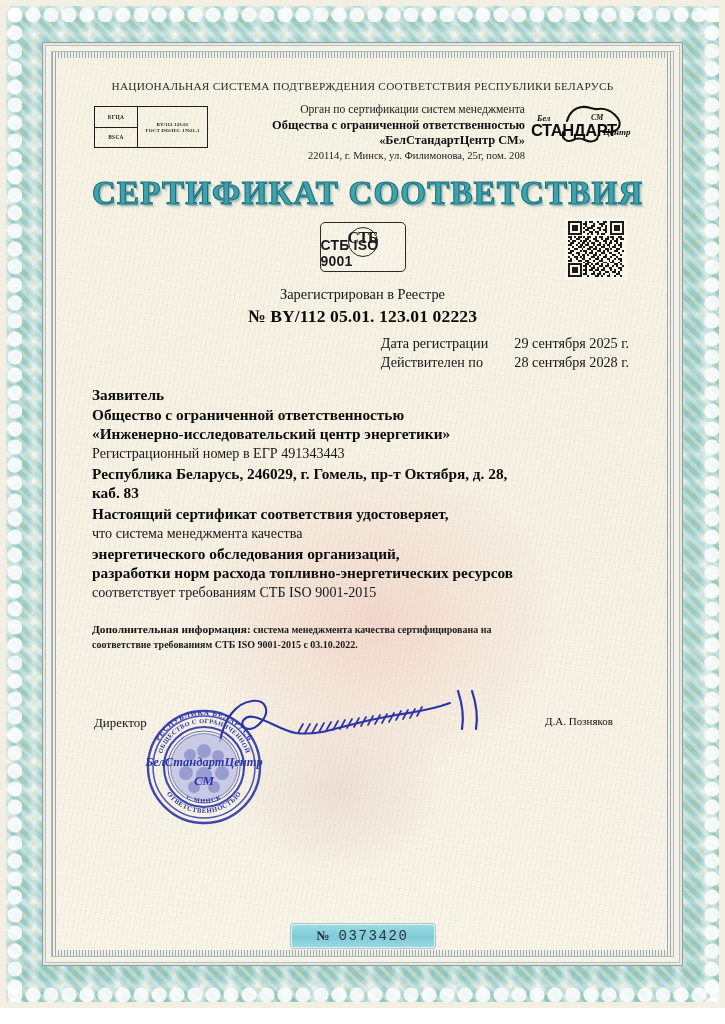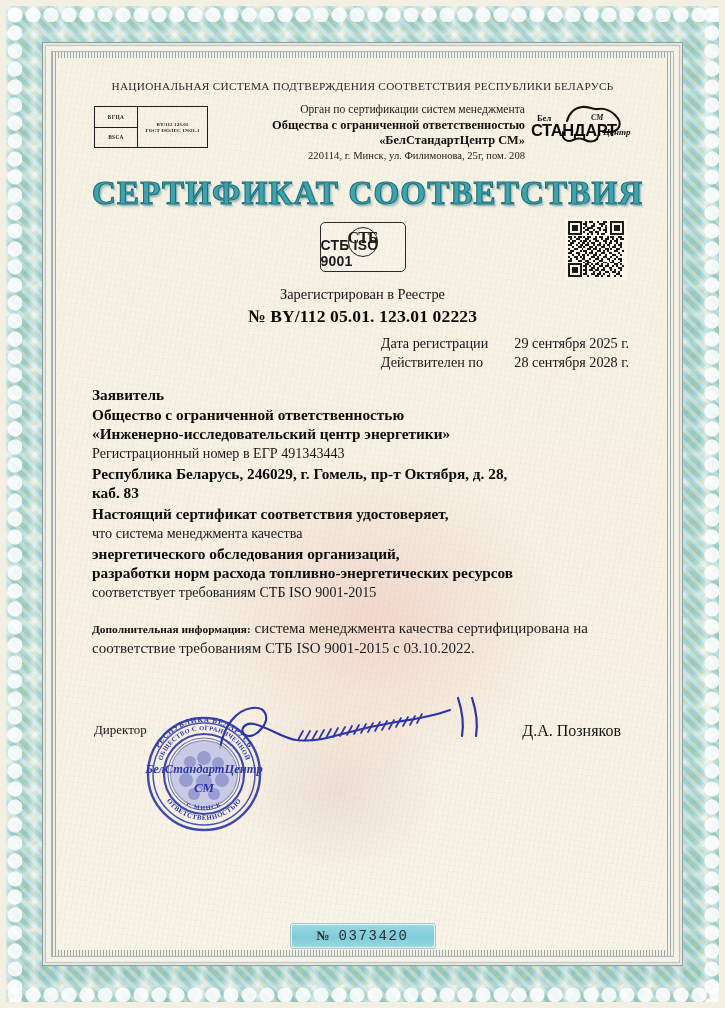--- a/index.html
+++ b/index.html
@@ -123,21 +123,21 @@
 
   .org-center{flex:1;text-align:right;line-height:1.27;margin:0 4px;}
   .org-l1{font-size:11.6px;color:#1b1b1b;}
   .org-l2{font-size:12.4px;font-weight:bold;color:#101010;}
   .org-l3{font-size:12.4px;font-weight:bold;color:#101010;}
   .org-l4{font-size:10.6px;color:#1b1b1b;}
 
   
   .logo{position:relative;width:104px;height:46px;flex-shrink:0;margin-top:-2px;}
   .logo svg{position:absolute;left:0;top:0;}
-  .logo .l-bel{position:absolute;left:8px;top:12px;font-size:8.5px;font-weight:bold;color:#121212;}
+  .logo .l-bel{position:absolute;left:8px;top:12px;font-size:8.5px;font-style:italic;font-weight:bold;color:#121212;}
   .logo .l-sm{position:absolute;left:62px;top:12px;font-size:8px;font-style:italic;font-weight:bold;color:#121212;}
   .logo .l-std{
     position:absolute;left:2px;top:20px;font-size:16.5px;font-weight:bold;
     font-family:"Liberation Sans",sans-serif;letter-spacing:-.4px;color:#0d0d0d;
   }
   .logo .l-centr{position:absolute;left:74px;top:26px;font-size:9px;font-style:italic;font-weight:bold;color:#121212;}
 
   
   .title{
     text-align:center;margin-top:12px;
@@ -191,29 +191,29 @@
 
   
   .body-block{margin-top:12px;line-height:1.30;}
   .b-bold{font-size:15.3px;font-weight:bold;color:#0b0b0b;}
   .b-norm{font-size:14.1px;color:#171717;}
   .b-sp{margin-top:1px;}
 
   
   .addl{margin-top:15px;line-height:1.34;}
   .addl .lead{font-size:11.4px;font-weight:bold;color:#111;}
-  .addl .txt{font-size:15px;color:#1b1b1b;}
+  .addl .txt{font-size:10px;color:#1b1b1b;font-weight:bold;}
 
   
   .sig-zone{position:relative;margin-top:50px;height:96px;}
   .sig-title{
     position:absolute;left:2px;top:14px;font-size:13px;color:#141414;
   }
   .sig-name{
-    position:absolute;right:12px;top:14px;font-size:16px;color:#141414;margin-left:17px;
+    position:absolute;right:20px;top:14px;font-size:11px;color:#141414;margin-left:17px;
   }
   .sig-scribble{position:absolute;left:118px;top:-16px;}
   .seal{position:absolute;left:36px;top:2px;width:152px;height:130px;}
 
   
   .serial{
     position:absolute;left:50%;bottom:2px;transform:translateX(-50%);
     width:144px;height:24px;border-radius:3px;
     background:linear-gradient(#9bdbe4,#7fcbd8 55%,#9ad9e2);
     box-shadow:inset 0 0 0 1px rgba(255,255,255,.7), 0 0 0 1px rgba(120,170,185,.6);

